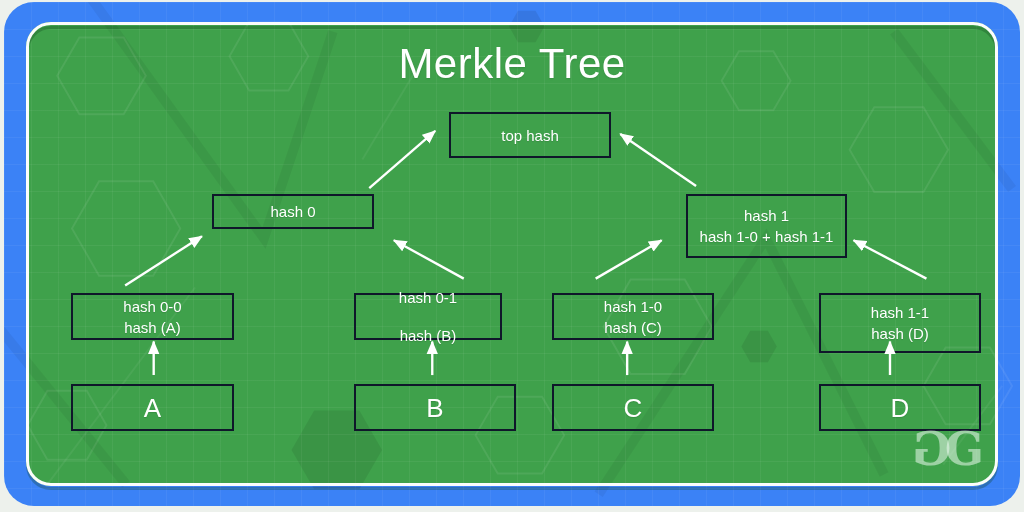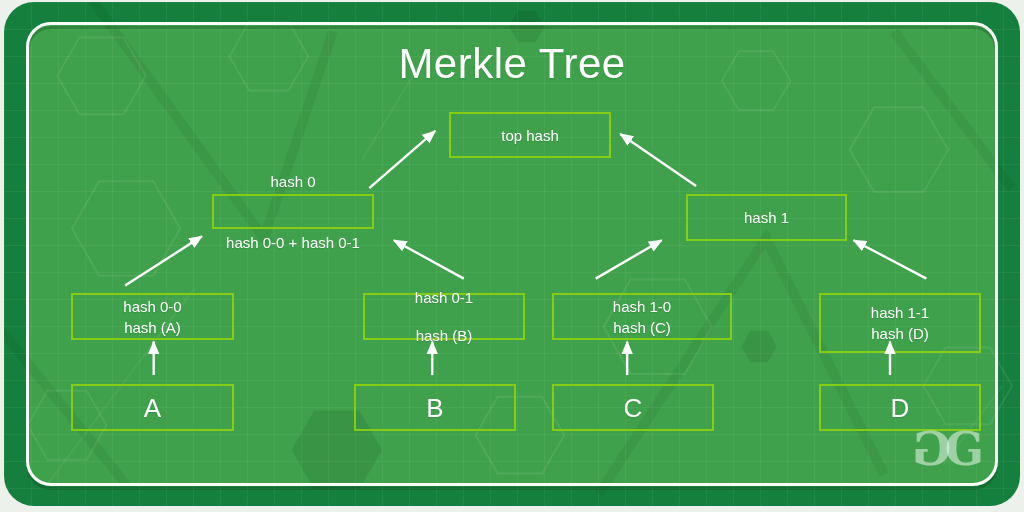--- a/index.html
+++ b/index.html
@@ -1,33 +1,33 @@
 <!DOCTYPE html>
 <html><head>
 <meta charset="utf-8">
 <style>
   html,body{margin:0;padding:0;background:#e9efe9;}
   .page{position:relative;width:1024px;height:512px;overflow:hidden;
         font-family:"Liberation Sans",sans-serif;background:#edf1ec;}
   .card{position:absolute;left:4px;top:2px;right:4px;bottom:6px;
-        background:#15803d;border-radius:30px;overflow:hidden;}
+        background:#3b82f6;border-radius:30px;overflow:hidden;}
   .inner-fill{position:absolute;left:22px;top:20px;right:22px;bottom:20px;
         border-radius:25px;background:#3fa14b;}
   .grid{position:absolute;inset:0;
         background:
           repeating-linear-gradient(to right, rgba(255,255,255,0.05) 0 1px, transparent 1px 27px),
           repeating-linear-gradient(to bottom, rgba(255,255,255,0.05) 0 1px, transparent 1px 27px);}
   .pattern-svg{position:absolute;inset:0;width:100%;height:100%;}
   .frame{position:absolute;left:22px;top:20px;right:22px;bottom:20px;
         border:3px solid #fbfdfb;border-radius:25px;
         filter:drop-shadow(0 4px 0 rgba(10,60,20,0.28));}
   .title{position:absolute;top:38px;left:0;width:100%;text-align:center;
         color:#ffffff;font-size:42px;font-weight:400;letter-spacing:0.5px;
         text-shadow:0 1px 2px rgba(0,0,0,0.12);}
-  .node{position:absolute;box-sizing:border-box;border:2px solid #84cc16;
+  .node{position:absolute;box-sizing:border-box;border:2px solid #0f172a;
         display:flex;flex-direction:column;align-items:center;justify-content:center;
         color:#ffffff;font-size:15px;line-height:21px;text-align:center;
         text-shadow:0 1px 1px rgba(0,0,0,0.12);}
   .leaf{font-size:26px;line-height:26px;}
   .arrows{position:absolute;inset:0;width:100%;height:100%;pointer-events:none;}
   .logo{position:absolute;right:36px;bottom:34px;color:rgba(235,250,238,0.55);
         font-family:"DejaVu Serif",serif;font-size:46px;font-weight:bold;line-height:1;}
   .logo .g-left{display:inline-block;transform:scaleX(-1);margin-right:-7px;}
 </style>
 </head>
@@ -73,38 +73,38 @@
     <div class="frame"></div>
 
     <div class="title">Merkle Tree</div>
 
     <div class="node" style="left:445px;top:110px;width:162px;height:46px;">
       <span>top hash</span>
     </div>
 
     <div class="node" style="left:208px;top:192px;width:162px;height:35px;gap:40px;">
       <span>hash 0</span>
-      <span>hash 0-0 + hash 0-1</span>
     </div>
 
-    <div class="node" style="left:682px;top:192px;width:161px;height:47px;">
+    <div class="node" style="left:682px;top:192px;width:161px;height:64px;">
       <span>hash 1</span>
+      <span>hash 1-0 + hash 1-1</span>
     </div>
 
     <div class="node" style="left:67px;top:291px;width:163px;height:47px;">
       <span>hash 0-0</span>
       <span>hash (A)</span>
     </div>
 
-    <div class="node" style="left:359px;top:291px;width:162px;height:47px;gap:17px;">
+    <div class="node" style="left:350px;top:291px;width:148px;height:47px;gap:17px;">
       <span>hash 0-1</span>
       <span>hash (B)</span>
     </div>
 
-    <div class="node" style="left:548px;top:291px;width:180px;height:47px;">
+    <div class="node" style="left:548px;top:291px;width:162px;height:47px;">
       <span>hash 1-0</span>
       <span>hash (C)</span>
     </div>
 
     <div class="node" style="left:815px;top:291px;width:162px;height:60px;">
       <span>hash 1-1</span>
       <span>hash (D)</span>
     </div>
 
     <div class="node leaf" style="left:67px;top:382px;width:163px;height:47px;">

